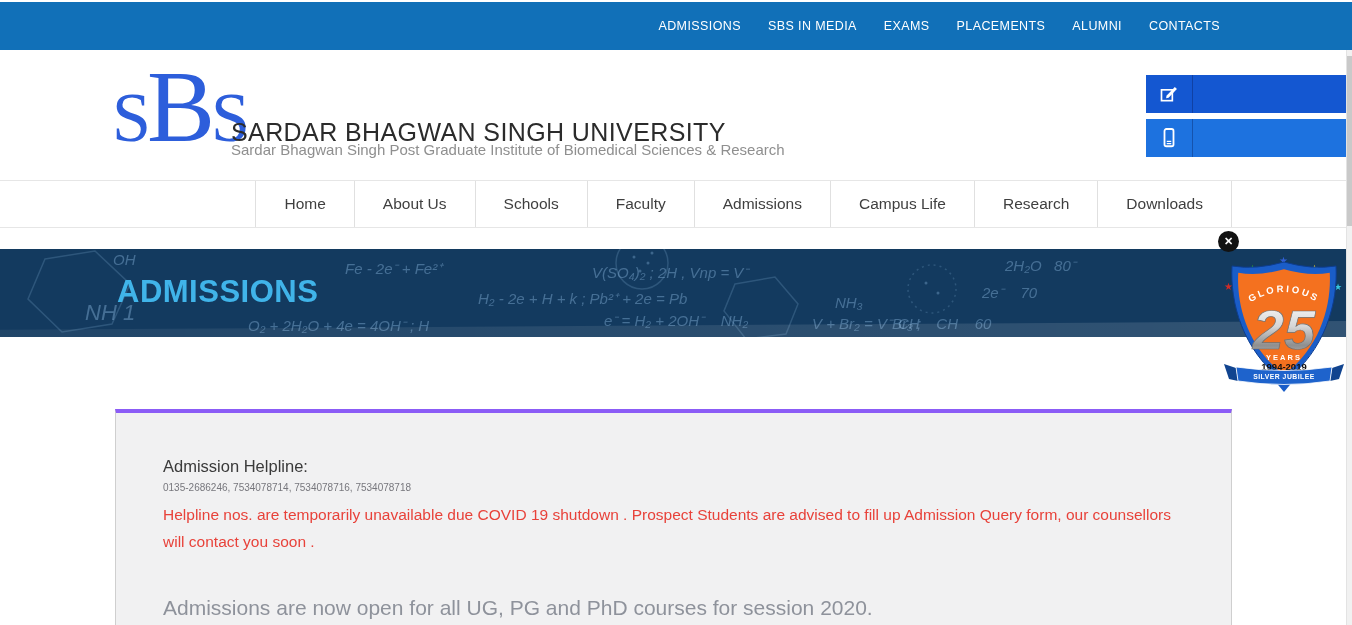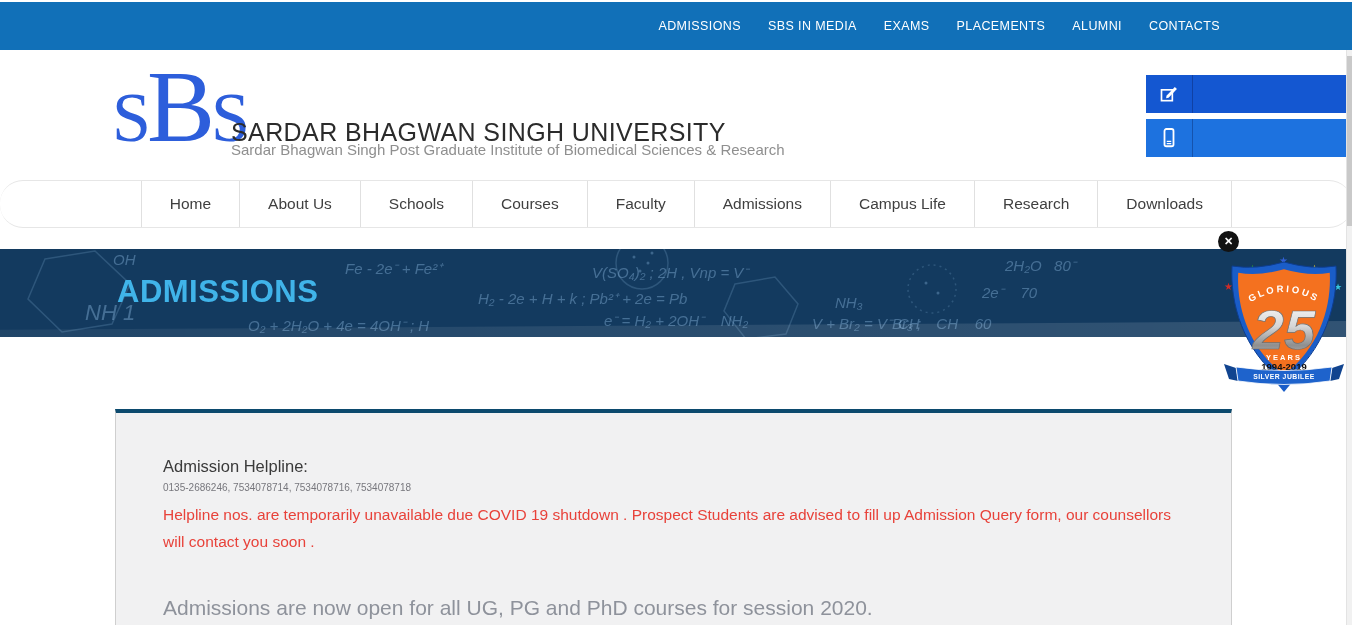--- a/index.html
+++ b/index.html
@@ -47,21 +47,21 @@
     border-right:1px solid rgba(8,25,80,.35);
   }
   .action-btn .lbl {
     flex:1; display:flex; align-items:center; justify-content:center;
     font-size:14px; font-weight:bold; letter-spacing:.2px;
   }
 
   
   .nav {
     position:absolute; top:180px; left:0; width:1352px; height:48px;
-    border-top:1px solid #e6e6e6; border-bottom:1px solid #e6e6e6; background:#fff;border-radius:23px;
+    border-top:1px solid #e6e6e6; border-bottom:1px solid #e6e6e6; background:#fff;
   }
   .nav-inner {
     position:absolute; left:115px; width:1117px; height:100%;
     display:flex; justify-content:flex-end;
   }
   .nav-item {
     line-height:46px; padding:0 28px; font-size:15.5px; color:#3f3f3f;
     border-left:1px solid #e0e0e0; cursor:pointer; white-space:nowrap;
   }
   .nav-item:last-child { border-right:1px solid #e0e0e0; }
@@ -95,21 +95,21 @@
   .close-x {
     position:absolute; left:1218px; top:231px; width:21px; height:21px;
     border-radius:50%; background:#121212; color:#fff; font-size:11px;
     font-weight:bold; display:flex; align-items:center; justify-content:center;
     cursor:pointer; z-index:6;
   }
 
   
   .content-box {
     position:absolute; left:115px; top:409px; width:1117px; height:216px;
-    background:#f1f1f2; border-top:4px solid #0c4a6e;
+    background:#f1f1f2; border-top:4px solid #8b5cf6;
     border-left:1px solid #cfcfcf; border-right:1px solid #cfcfcf;
     padding:44px 50px 0 47px;
   }
   .helpline-title { font-size:16.5px; color:#3a3a3a; }
   .helpline-nums  { margin-top:6px; font-size:10px; color:#77777d; }
   .alert {
     margin-top:8px; font-size:15.5px; color:#e8423a; line-height:27px;
     max-width:1022px;
   }
   .note { margin-top:41px; font-size:21px; color:#8e929b; }
@@ -156,21 +156,20 @@
       <line x1="9" y1="21.5" x2="15" y2="21.5" stroke="#ffffff" stroke-width="1.6"></line>
     </svg>
   </span>
 </div>
 
 <div class="nav">
   <div class="nav-inner">
     <span class="nav-item">Home</span>
     <span class="nav-item">About Us</span>
     <span class="nav-item">Schools</span>
-    <span class="nav-item">Courses</span>
     <span class="nav-item">Faculty</span>
     <span class="nav-item">Admissions</span>
     <span class="nav-item">Campus Life</span>
     <span class="nav-item">Research</span>
     <span class="nav-item">Downloads</span>
   </div>
 </div>
 
 <div class="banner">
   <svg class="chem-shapes" width="1346" height="88" viewBox="0 0 1346 88">

